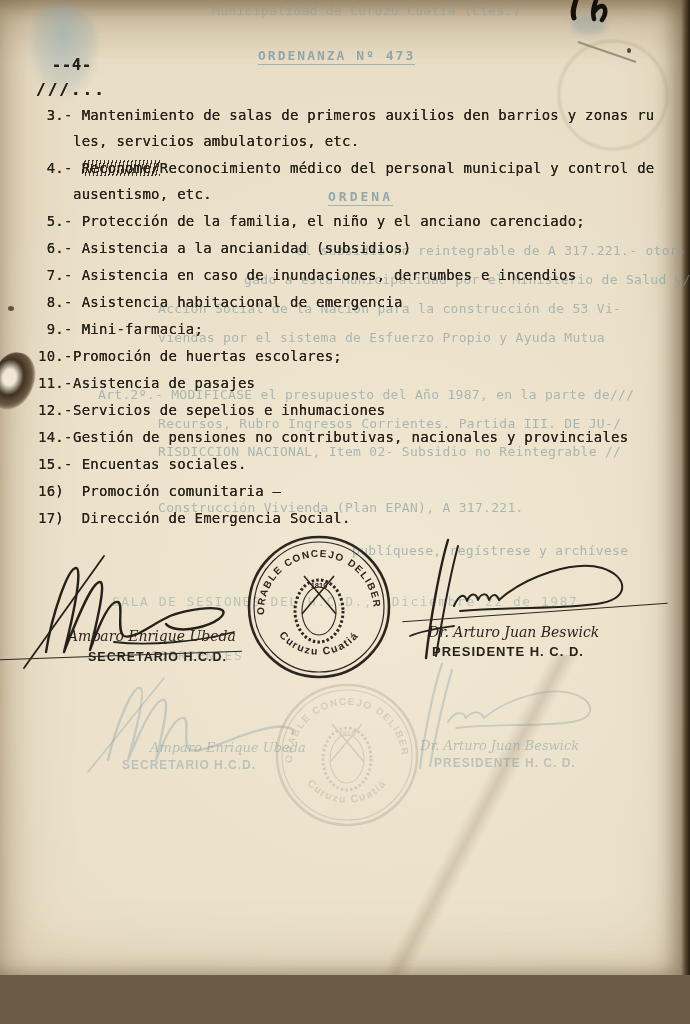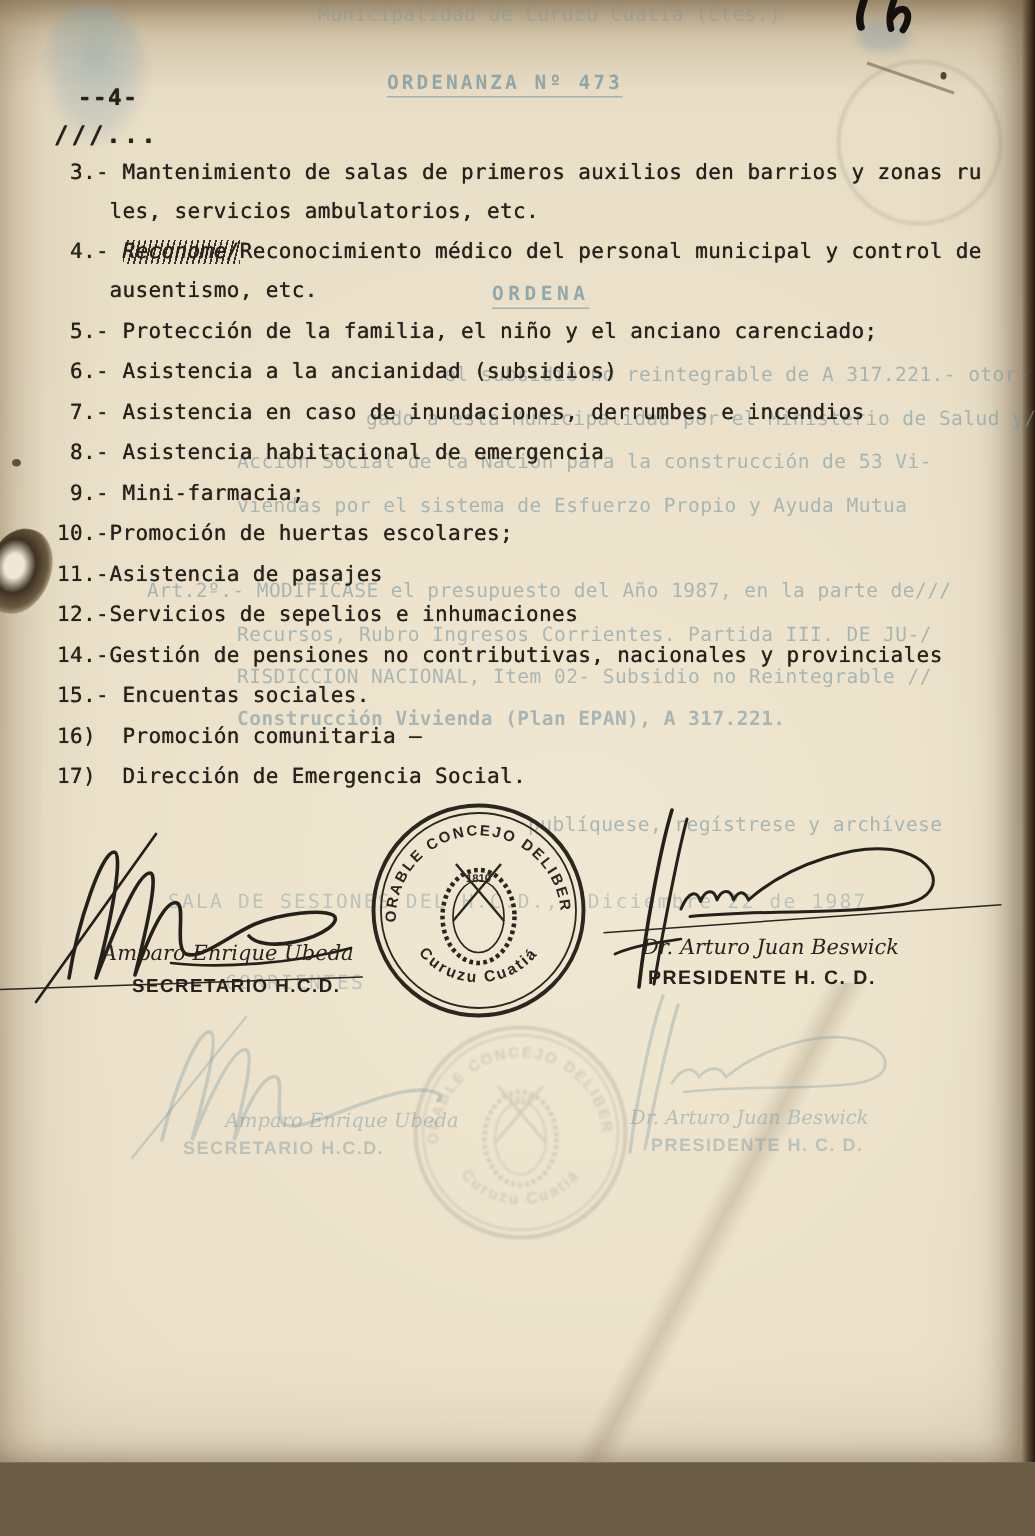--- a/index.html
+++ b/index.html
@@ -23,21 +23,21 @@
   .ghost.u{border-bottom:1px solid rgba(125,154,162,.8);padding-bottom:1px;}
   .ghost.strong{opacity:.8;text-align:right;}
   .ghost.dim{opacity:.45;}
   
   #list{position:absolute;left:38px;top:102px;width:624px;font-size:14px;letter-spacing:.25px;line-height:26px;
     text-shadow:0 0 .5px #26211a;}
   .row{display:flex;margin-bottom:1px;}
   .num{flex:0 0 35px;white-space:pre;}
   .txt{flex:1;white-space:pre-wrap;}
   .struck{position:relative;}
-  .struck:not(:empty){margin-left:8.7px;background:repeating-linear-gradient(104deg, transparent 0 2.6px, rgba(35,30,24,.9) 2.6px 3.8px);font-style:italic;}
+  .struck:not(:empty){margin-left:8.7px;background:repeating-linear-gradient(104deg, transparent 0 2.6px, rgba(35,30,24,.9) 2.6px 3.8px);}
   
   #pageno{position:absolute;left:52px;top:56px;font-size:15px;font-weight:bold;letter-spacing:1px;text-shadow:0 0 .5px #26211a;}
   #contmark{position:absolute;left:36px;top:80px;font-size:16px;font-weight:bold;letter-spacing:2px;text-shadow:0 0 .5px #26211a;}
   
   .emblem-tl{position:absolute;left:28px;top:4px;width:72px;height:92px;border-radius:45% 55% 50% 50%;
     background:radial-gradient(ellipse at 50% 35%, rgba(140,165,172,.55) 0%, rgba(140,165,172,.25) 55%, transparent 75%);
     filter:blur(2px);}
   .stamp-ghost-tr{position:absolute;left:558px;top:40px;width:106px;height:106px;border-radius:50%;
     border:2px solid rgba(140,128,105,.28);filter:blur(1px);}
   .smudge-blue{position:absolute;left:572px;top:14px;width:34px;height:20px;background:rgba(135,158,168,.4);filter:blur(3px);border-radius:40%;}
@@ -79,21 +79,21 @@
   <div class="ghost u strong" style="left:258px;top:48px;letter-spacing:2px;font-weight:bold;">ORDENANZA Nº 473</div>
   <div class="ghost u strong" style="left:328px;top:189px;letter-spacing:3px;font-weight:bold;">ORDENA</div>
 
   <div class="ghost" style="left:296px;top:243px;">el subsidio no reintegrable de A 317.221.- otor-</div>
   <div class="ghost" style="left:244px;top:272px;">gado a esta Municipalidad por el Ministerio de Salud y///</div>
   <div class="ghost" style="left:158px;top:301px;">Acción Social de la Nación para la construcción de 53 Vi-</div>
   <div class="ghost" style="left:158px;top:330px;">viendas por el sistema de Esfuerzo Propio y Ayuda Mutua</div>
   <div class="ghost" style="left:98px;top:387px;">Art.2º.- MODIFICASE el presupuesto del Año 1987, en la parte de///</div>
   <div class="ghost" style="left:158px;top:416px;">Recursos, Rubro Ingresos Corrientes. Partida III. DE JU-/</div>
   <div class="ghost" style="left:158px;top:444px;">RISDICCION NACIONAL, Item 02- Subsidio no Reintegrable //</div>
-  <div class="ghost" style="left:158px;top:472px;font-weight:bold;">Construcción Vivienda (Plan EPAN), A 317.221.</div>
+  <div class="ghost" style="left:158px;top:500px;">Construcción Vivienda (Plan EPAN), A 317.221.</div>
   <div class="ghost" style="left:352px;top:543px;">publíquese, regístrese y archívese</div>
   <div class="ghost dim" style="left:112px;top:594px;letter-spacing:1.5px;">SALA DE SESIONES DEL H.C.D.,  Diciembre 22 de 1987</div>
   <div class="ghost dim" style="left:150px;top:648px;letter-spacing:1.5px;">CORRIENTES</div>
 
   <div id="pageno">--4-</div>
   <div id="contmark">///...</div>
 
   <div id="list">
     <div class="row">
         <span class="num"> 3.-</span>

